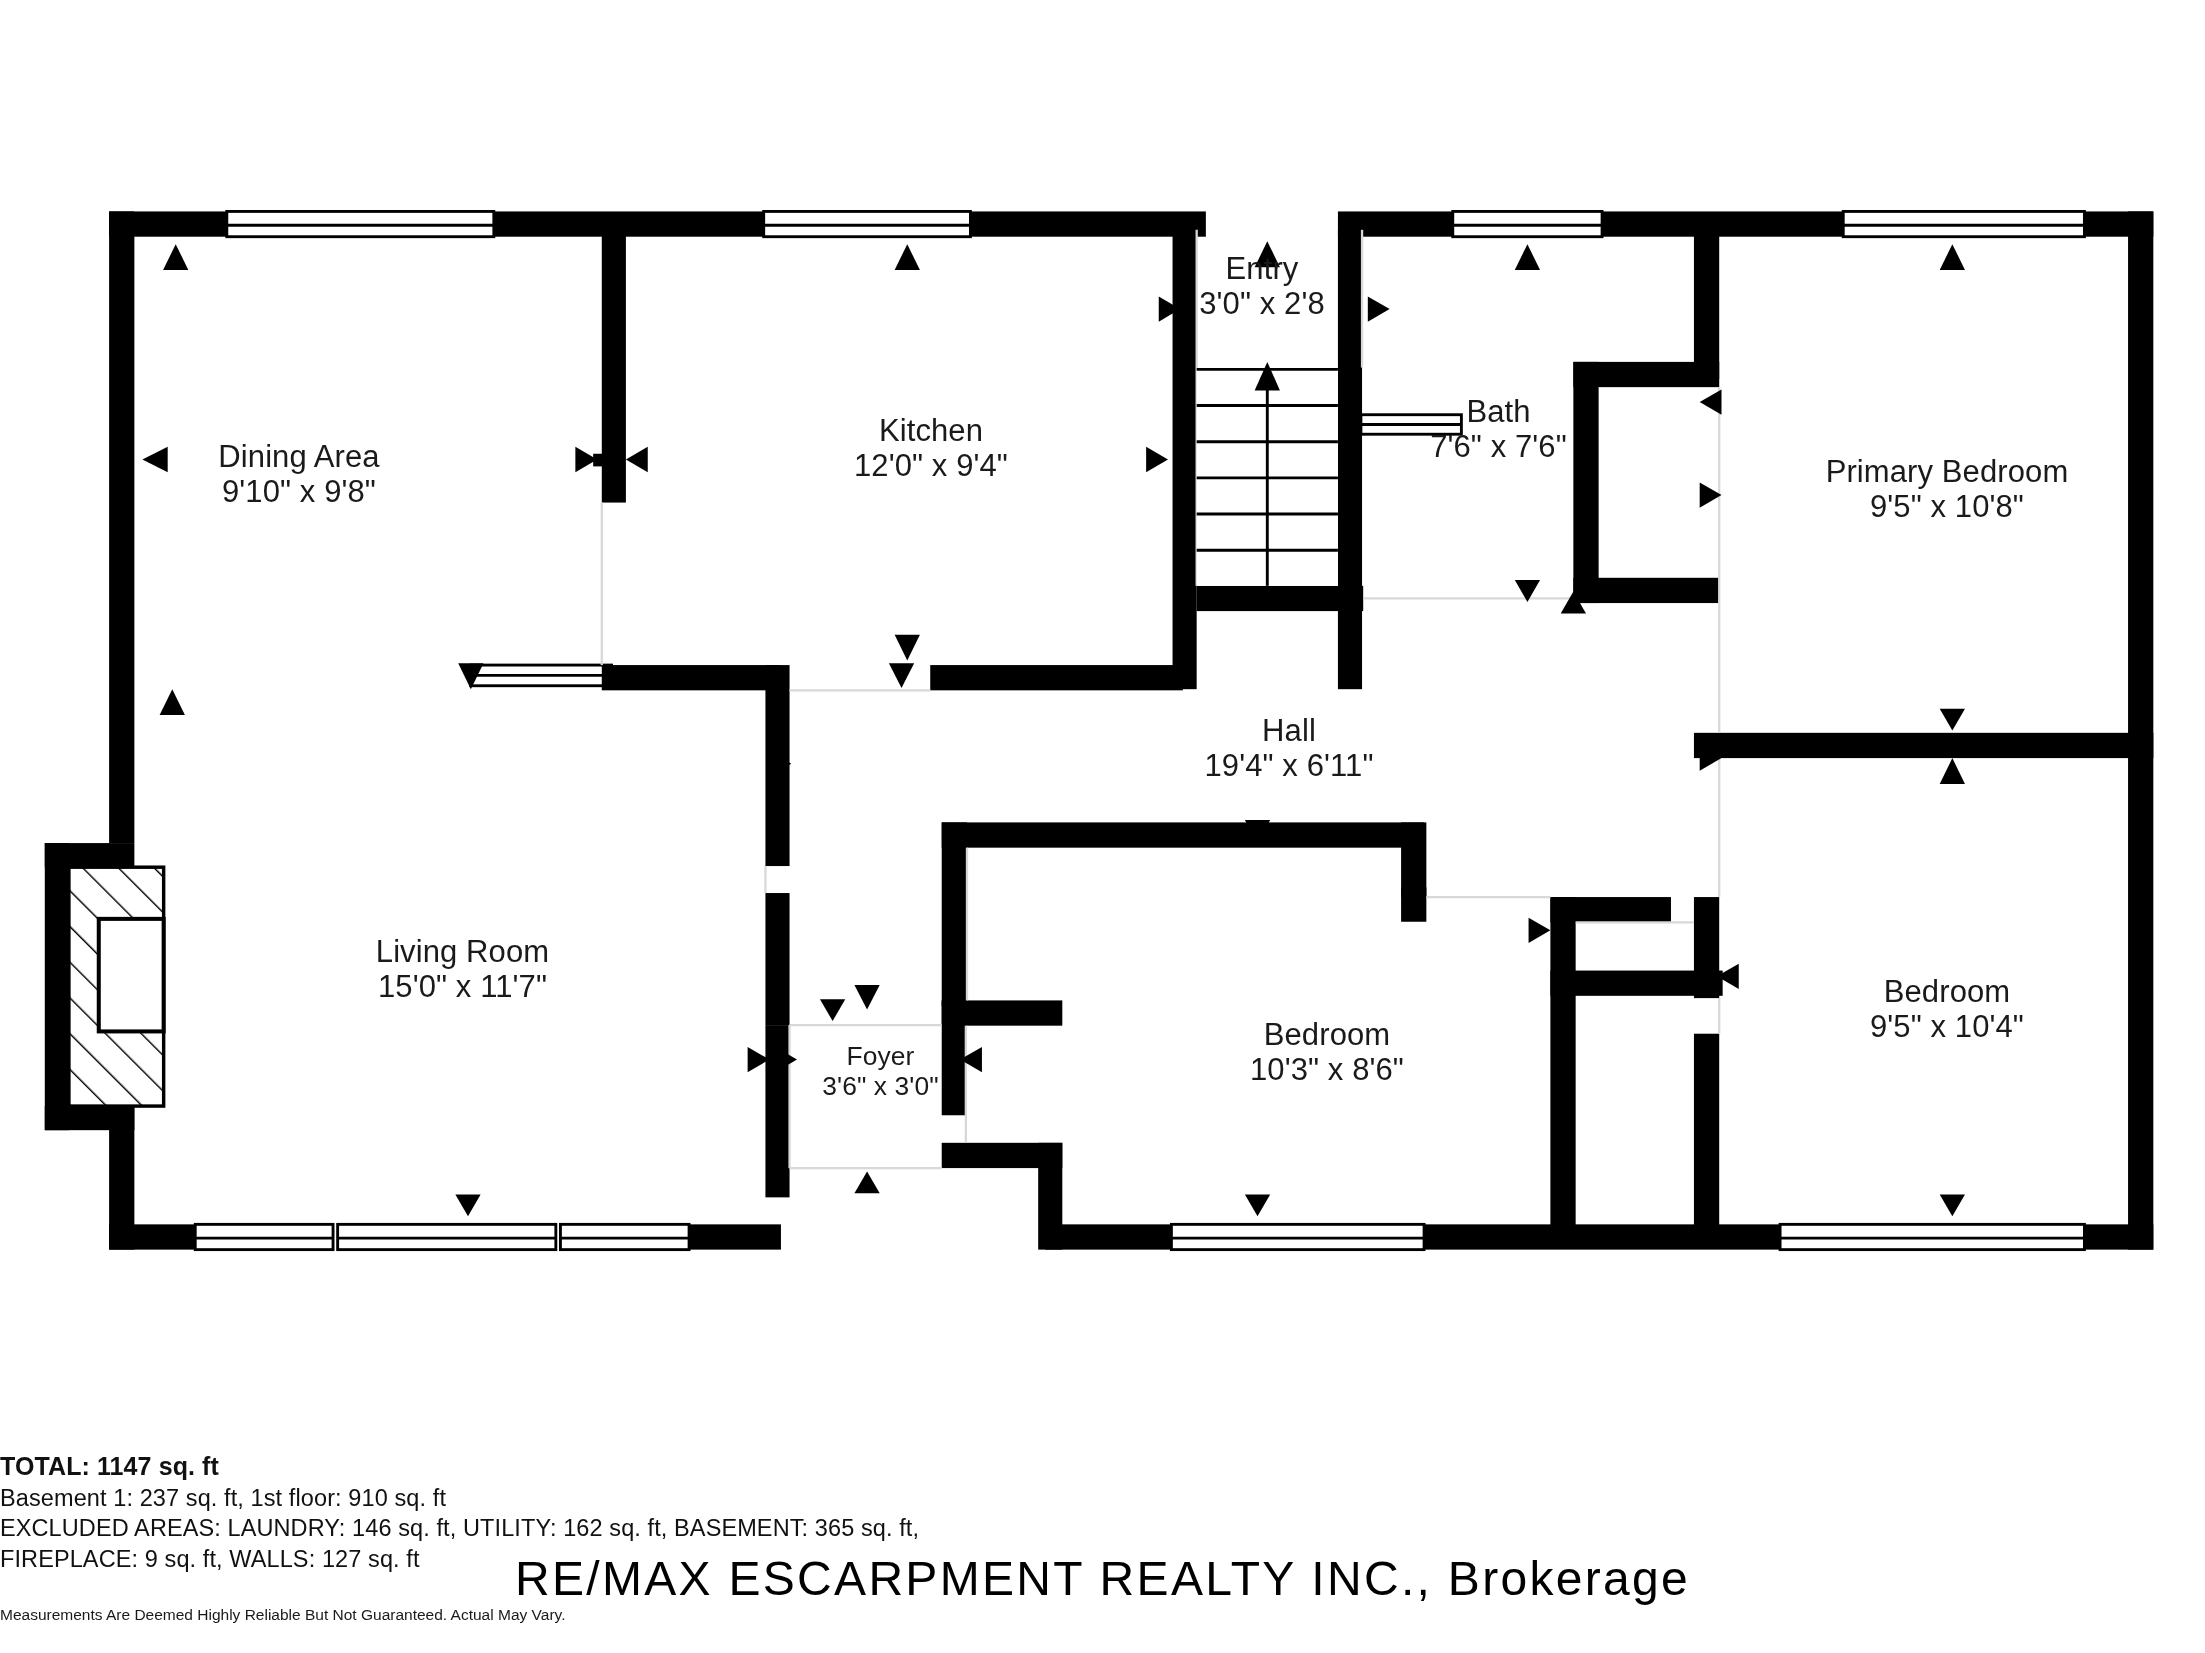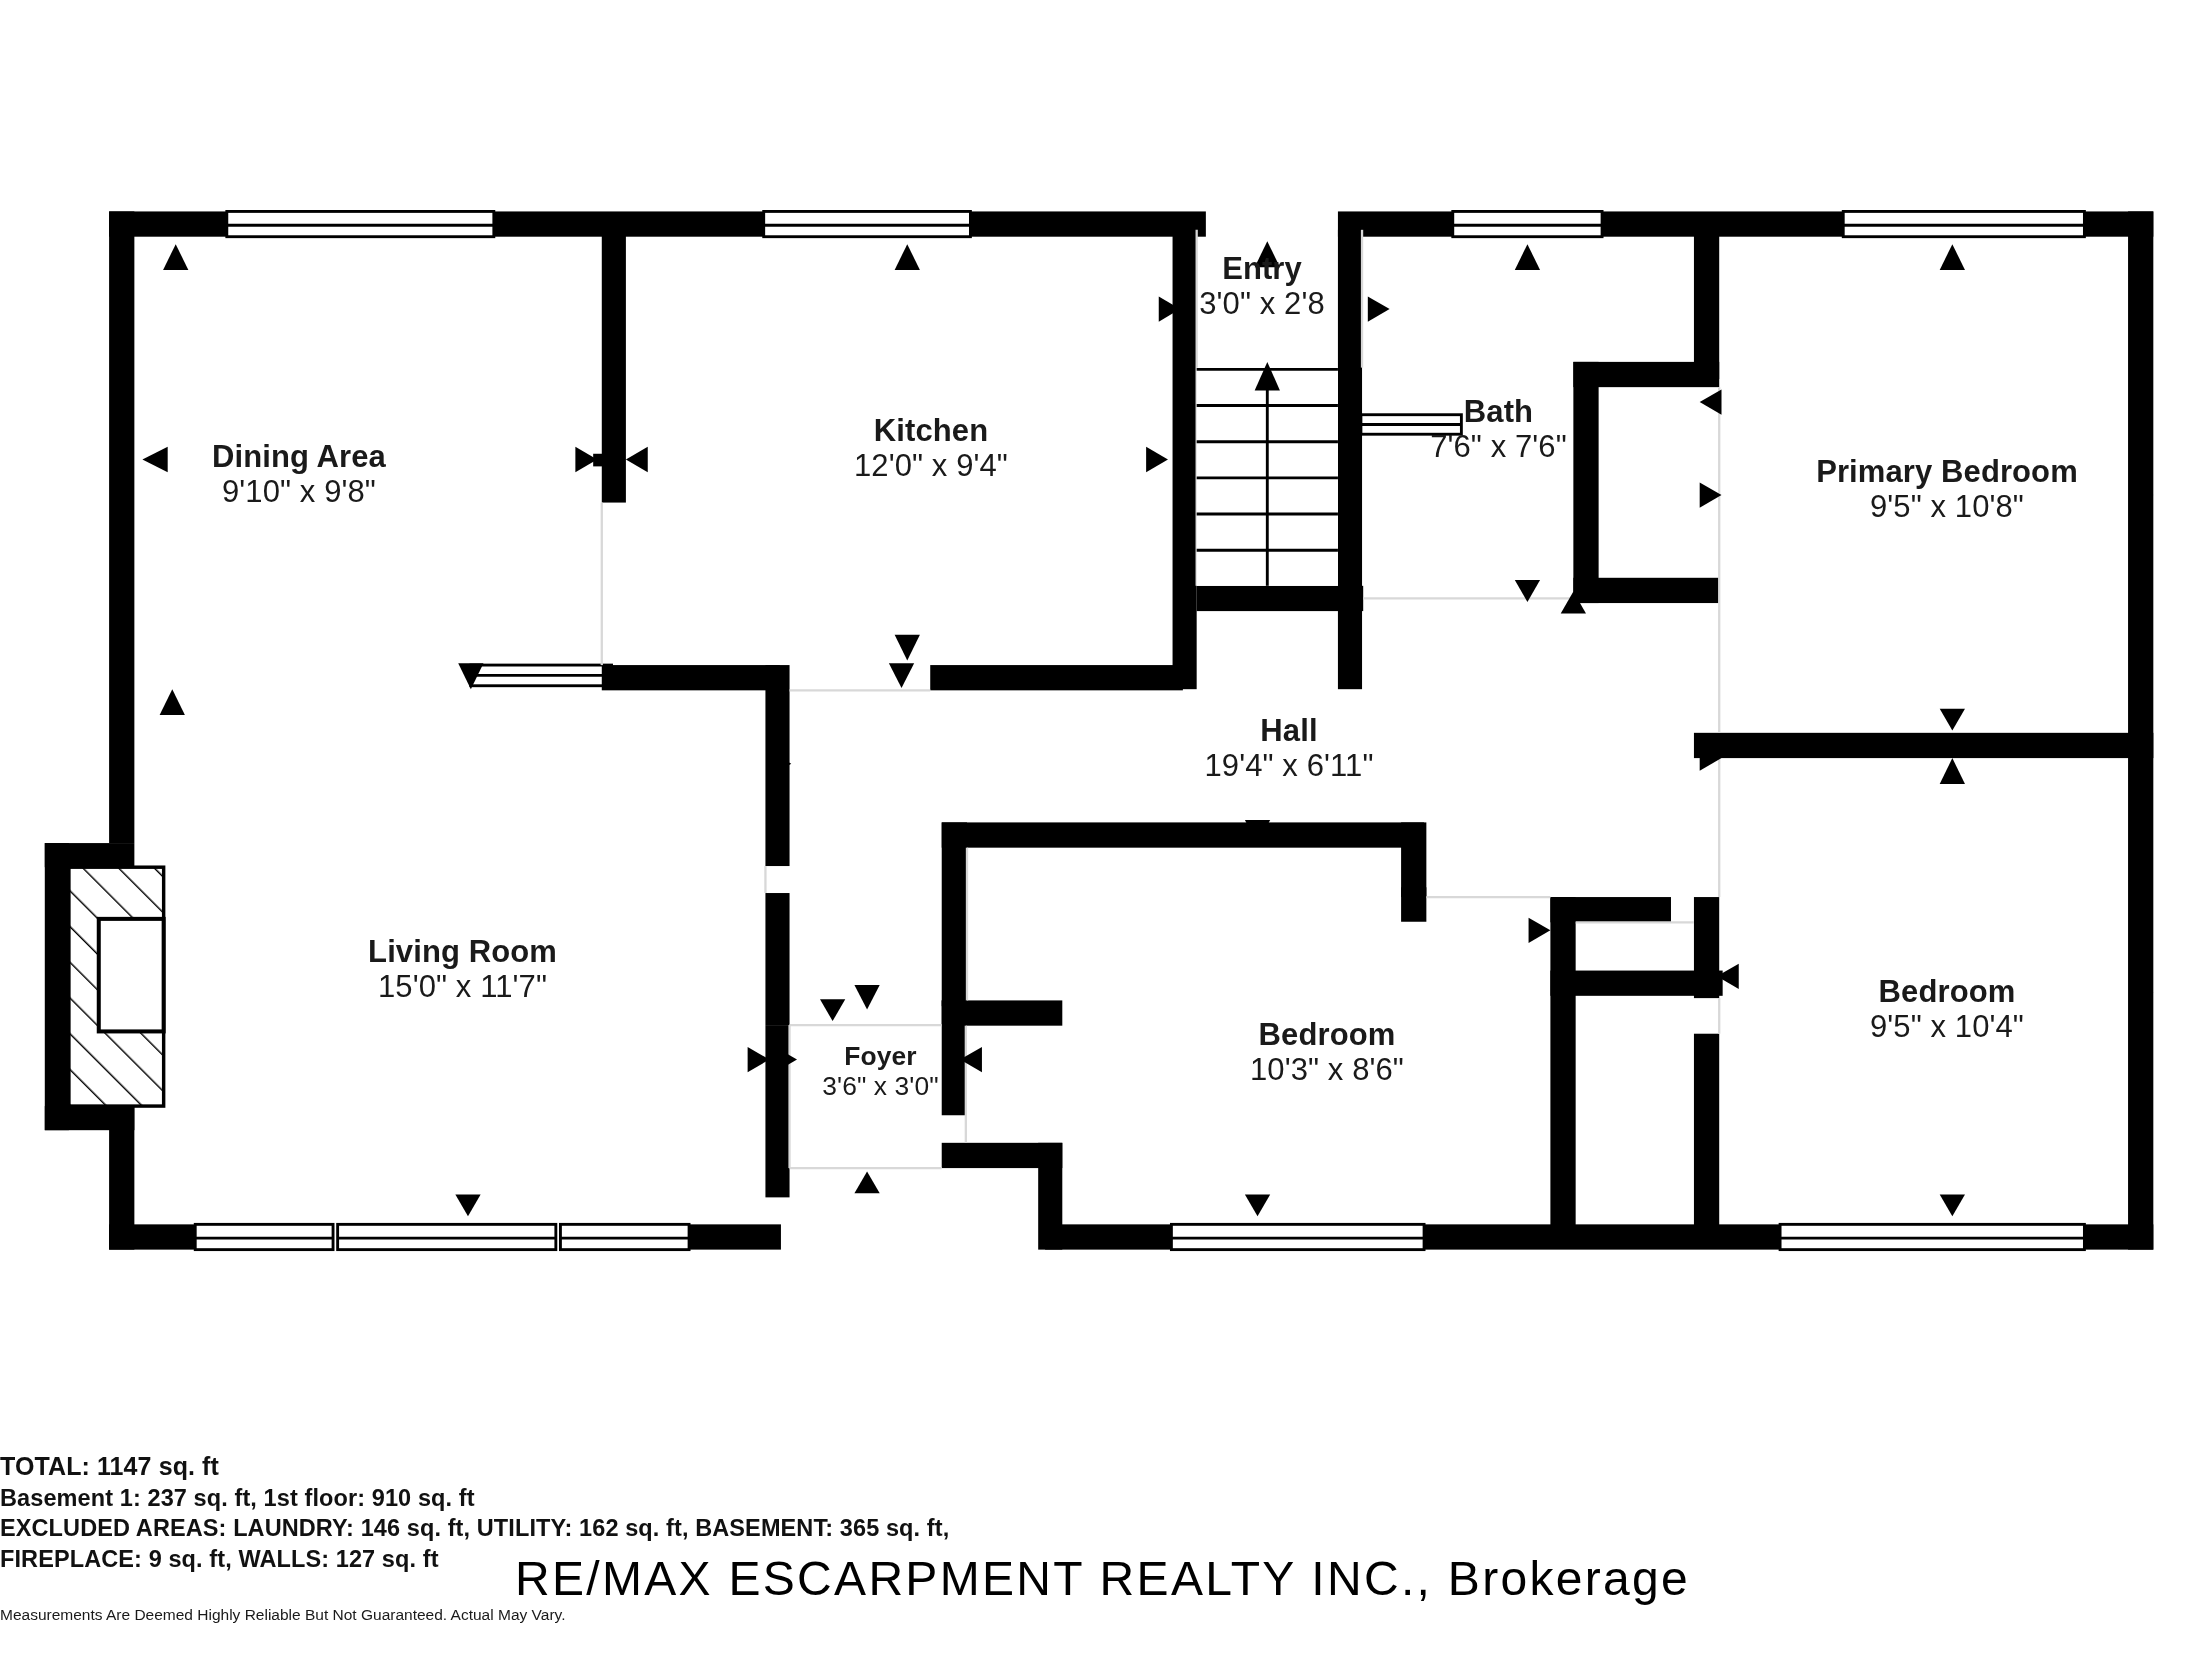--- a/index.html
+++ b/index.html
@@ -10,31 +10,31 @@
     color:#111111;
   }
   #plan{position:absolute;left:0;top:0;width:2205px;height:1654px;}
   svg{display:block;}
 
   .roomlabel{
     position:absolute;text-align:center;line-height:1.12;
     color:#1a1a1a;white-space:nowrap;
     font-family:"Liberation Sans","DejaVu Sans",sans-serif;
   }
-  .roomlabel .rn{display:block;font-size:31px;font-weight:700;letter-spacing:0.1px;}
+  .roomlabel .rn{display:block;font-size:31px;font-weight:400;letter-spacing:0.1px;}
   .roomlabel .rd{display:block;font-size:31px;font-weight:400;letter-spacing:0.1px;}
   .roomlabel.small .rn{font-size:26.4px;}
   .roomlabel.small .rd{font-size:26.4px;}
 
   #footer{
     position:absolute;left:0;top:1450px;width:2205px;text-align:left;
     color:#111;line-height:1.30;
   }
   #footer .total{font-size:25px;font-weight:700;letter-spacing:0.1px;}
-  #footer .line{font-size:23.5px;font-weight:700;letter-spacing:0.1px;}
+  #footer .line{font-size:23.5px;font-weight:400;letter-spacing:0.1px;}
   #footer .disclaimer{font-size:15.5px;font-weight:400;margin-top:31px;color:#1a1a1a;}
 
   #watermark{
     position:absolute;left:0;top:1551px;width:2205px;text-align:center;
     font-size:48px;font-weight:400;color:#000000;letter-spacing:2.3px;
     pointer-events:none;user-select:none;
   }
 </style>
 </head>
 <body>

